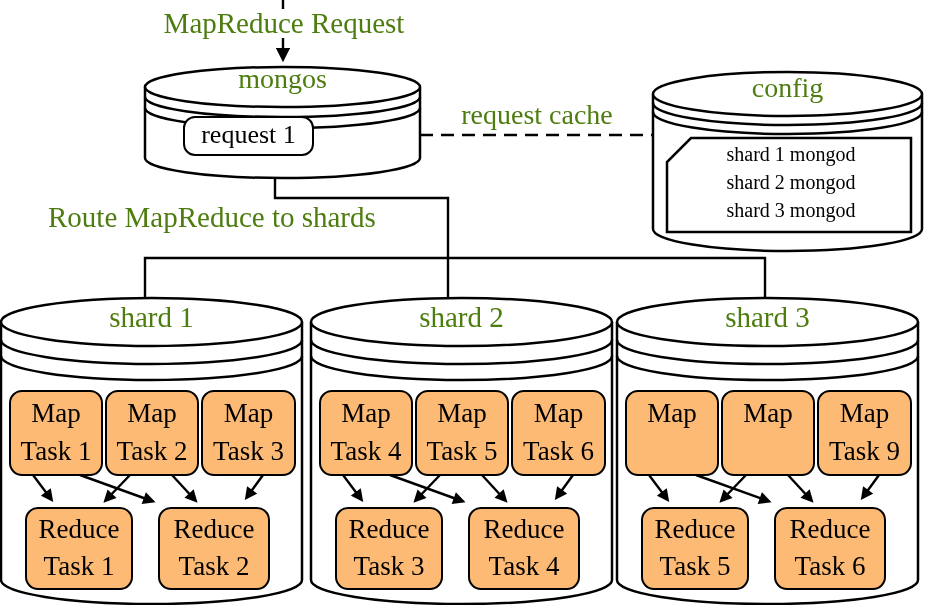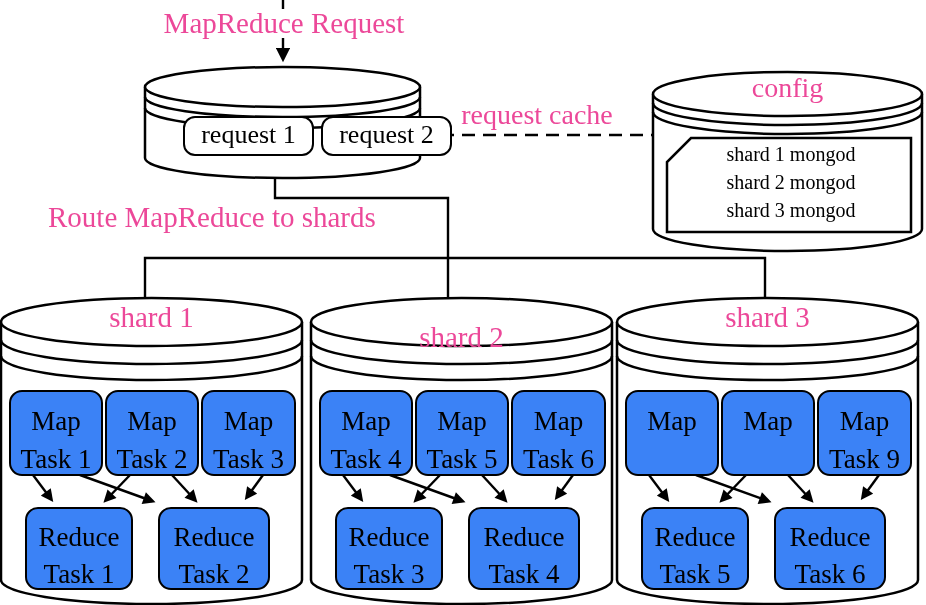--- a/index.html
+++ b/index.html
@@ -1,35 +1,35 @@
 <!DOCTYPE html>
 <html><head>
 <meta charset="utf-8">
 <style>
   html,body{margin:0;padding:0;background:#fff;}
   #canvas{
     position:relative;width:926px;height:605px;background:#fff;overflow:hidden;
     font-family:"Liberation Serif","DejaVu Serif",serif;color:#000;
   }
   #diagram-svg{position:absolute;left:0;top:0;z-index:1;}
-  .lbl{position:absolute;z-index:3;white-space:nowrap;color:#ec4899;font-family:Liberation Serif, serif;}
+  .lbl{position:absolute;z-index:3;white-space:nowrap;color:#4d7c0f;font-family:Liberation Serif, serif;}
   .big-label{font-size:29px;line-height:30px;}
   .cyl-title{font-size:28px;line-height:29px;text-align:center;}
   .shard-title{font-size:29px;line-height:30px;text-align:center;}
   .note-text{font-size:20px;line-height:28px;text-align:center;z-index:3;position:absolute;}
   .note-text div{white-space:nowrap;}
   .req-box{
     position:absolute;z-index:3;box-sizing:border-box;
     border:2.5px solid #000;border-radius:12px;background:#fff;
     font-size:26px;line-height:34px;text-align:center;white-space:nowrap;margin-left:34px;
   }
   .task-box{
     position:absolute;z-index:3;box-sizing:border-box;
-    border:2.5px solid #000;border-radius:13px;background:#3b82f6;
-    text-align:center;font-size:27px;line-height:38px;padding-top:10px;white-space:nowrap;
+    border:2.5px solid #000;border-radius:13px;background:#fdba74;
+    text-align:center;font-size:27px;line-height:38px;padding-top:2px;white-space:nowrap;
   }
   .task-box span{display:block;}
   svg line, svg path, svg polyline, svg ellipse{vector-effect:none;}
 </style>
 </head>
 <body>
 
 <div id="canvas">
 
   <svg id="diagram-svg" width="926" height="605" viewBox="0 0 926 605">
@@ -104,22 +104,22 @@
       <line x1="33" y1="475" x2="51" y2="499" marker-end="url(#ah)"></line>
       <line x1="80" y1="475" x2="152" y2="501" marker-end="url(#ah)"></line>
       <line x1="130" y1="475" x2="106" y2="500" marker-end="url(#ah)"></line>
       <line x1="172" y1="475" x2="195" y2="500" marker-end="url(#ah)"></line>
       <line x1="263" y1="475" x2="247" y2="497" marker-end="url(#ah)"></line>
     </g>
   </svg>
 
   <div class="lbl big-label" style="left:143px;top:8px;width:282px;text-align:center;">MapReduce Request</div>
 
+  <div class="lbl cyl-title" style="left:145px;top:64px;width:275px;">mongos</div>
   <div class="req-box" style="left:149px;top:116px;width:131px;height:40px;">request 1</div>
-  <div class="req-box" style="left:287px;top:116px;width:131px;height:40px;">request 2</div>
 
   <div class="lbl big-label" style="left:421px;top:100px;width:232px;text-align:center;font-size:28px;">request cache</div>
 
   <div class="lbl cyl-title" style="left:653px;top:73px;width:269px;">config</div>
   <div class="note-text" style="left:674px;top:140px;width:234px;">
     <div>shard 1 mongod</div>
     <div>shard 2 mongod</div>
     <div>shard 3 mongod</div>
   </div>
 
@@ -140,21 +140,21 @@
   </div>
   <div class="task-box" style="left:25px;top:507px;width:108px;height:83px;line-height:37px;">
     <span>Reduce</span>
     <span>Task 1</span>
   </div>
   <div class="task-box" style="left:158px;top:507px;width:112px;height:83px;line-height:37px;">
     <span>Reduce</span>
     <span>Task 2</span>
   </div>
 
-  <div class="lbl shard-title" style="left:311px;top:302px;width:301px;margin-top:20px;">shard 2</div>
+  <div class="lbl shard-title" style="left:311px;top:302px;width:301px;">shard 2</div>
   <div class="task-box" style="left:319px;top:390px;width:94px;height:86px;">
     <span>Map</span>
     <span>Task 4</span>
   </div>
   <div class="task-box" style="left:415px;top:390px;width:94px;height:86px;">
     <span>Map</span>
     <span>Task 5</span>
   </div>
   <div class="task-box" style="left:511px;top:390px;width:95px;height:86px;">
     <span>Map</span>

